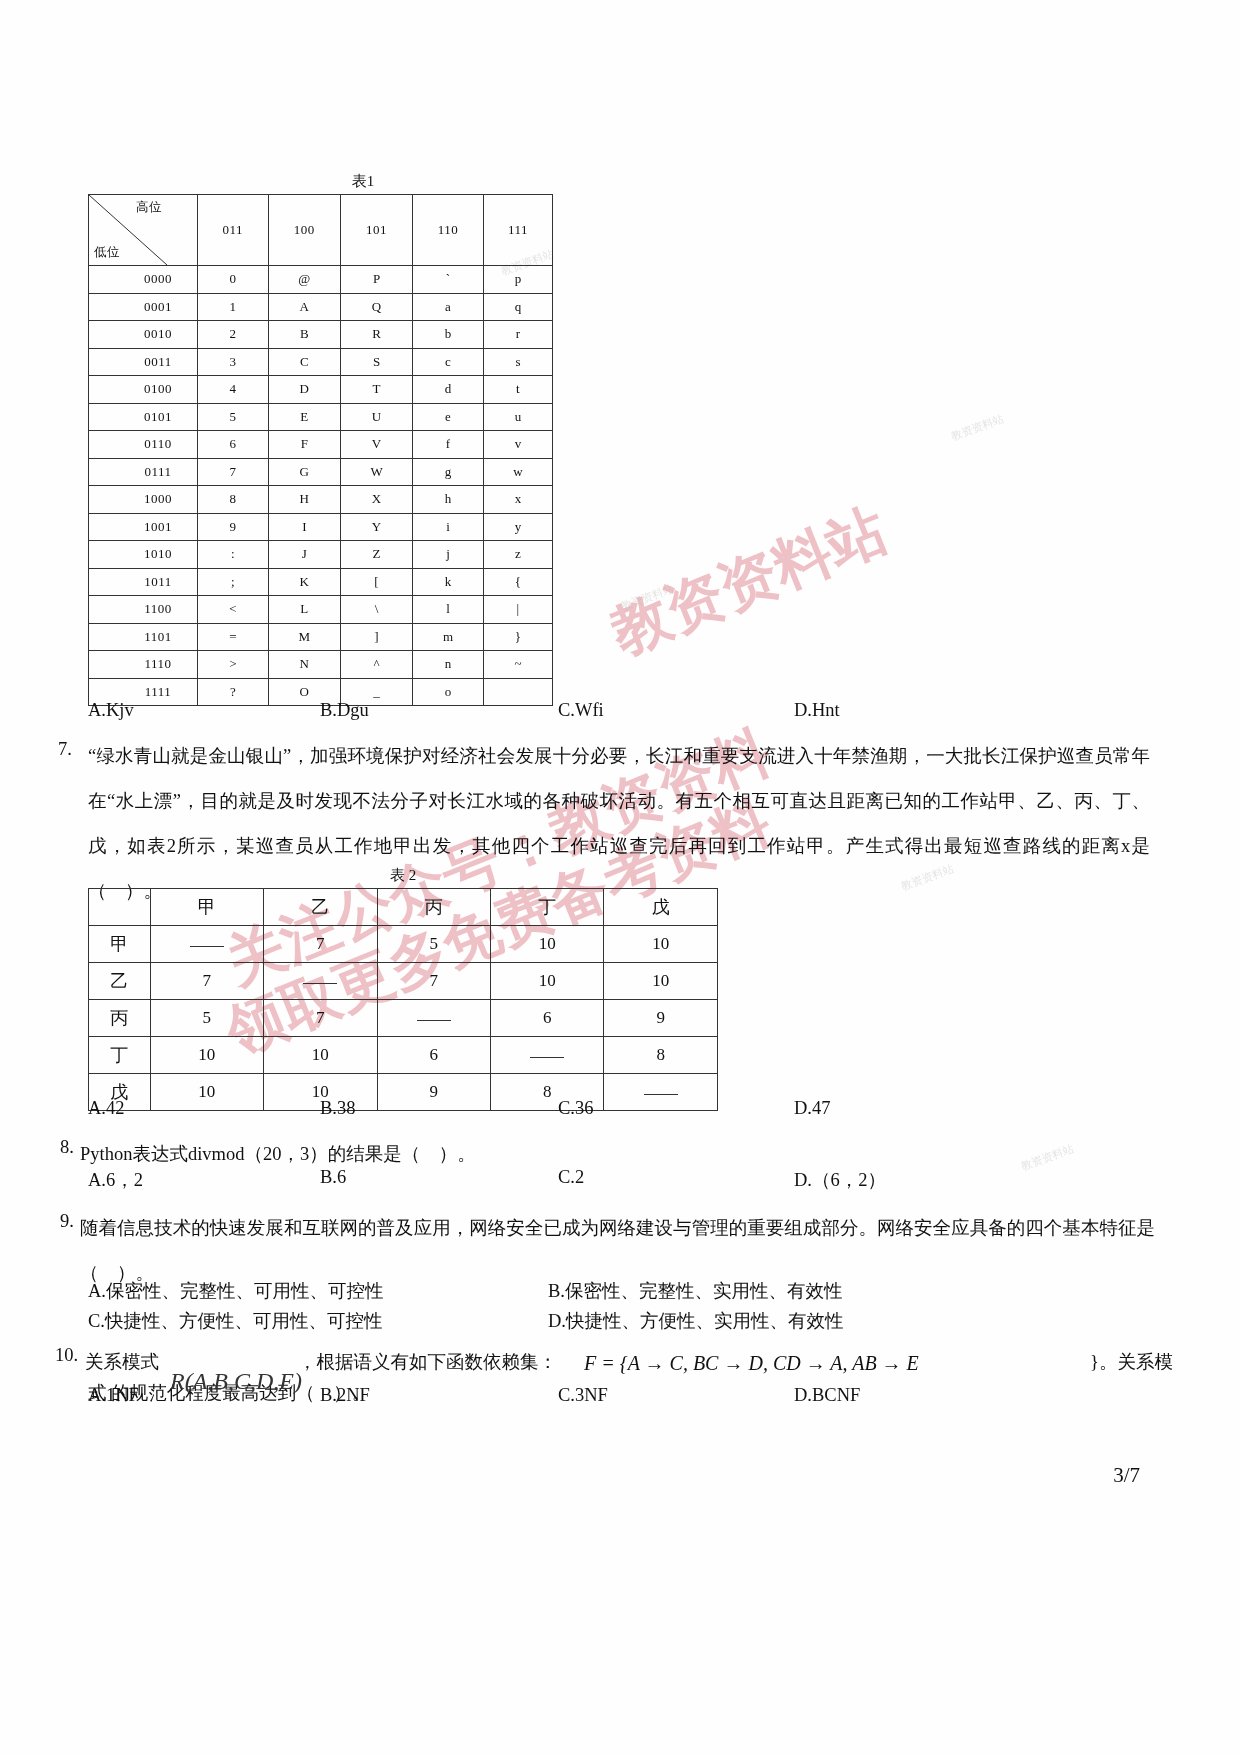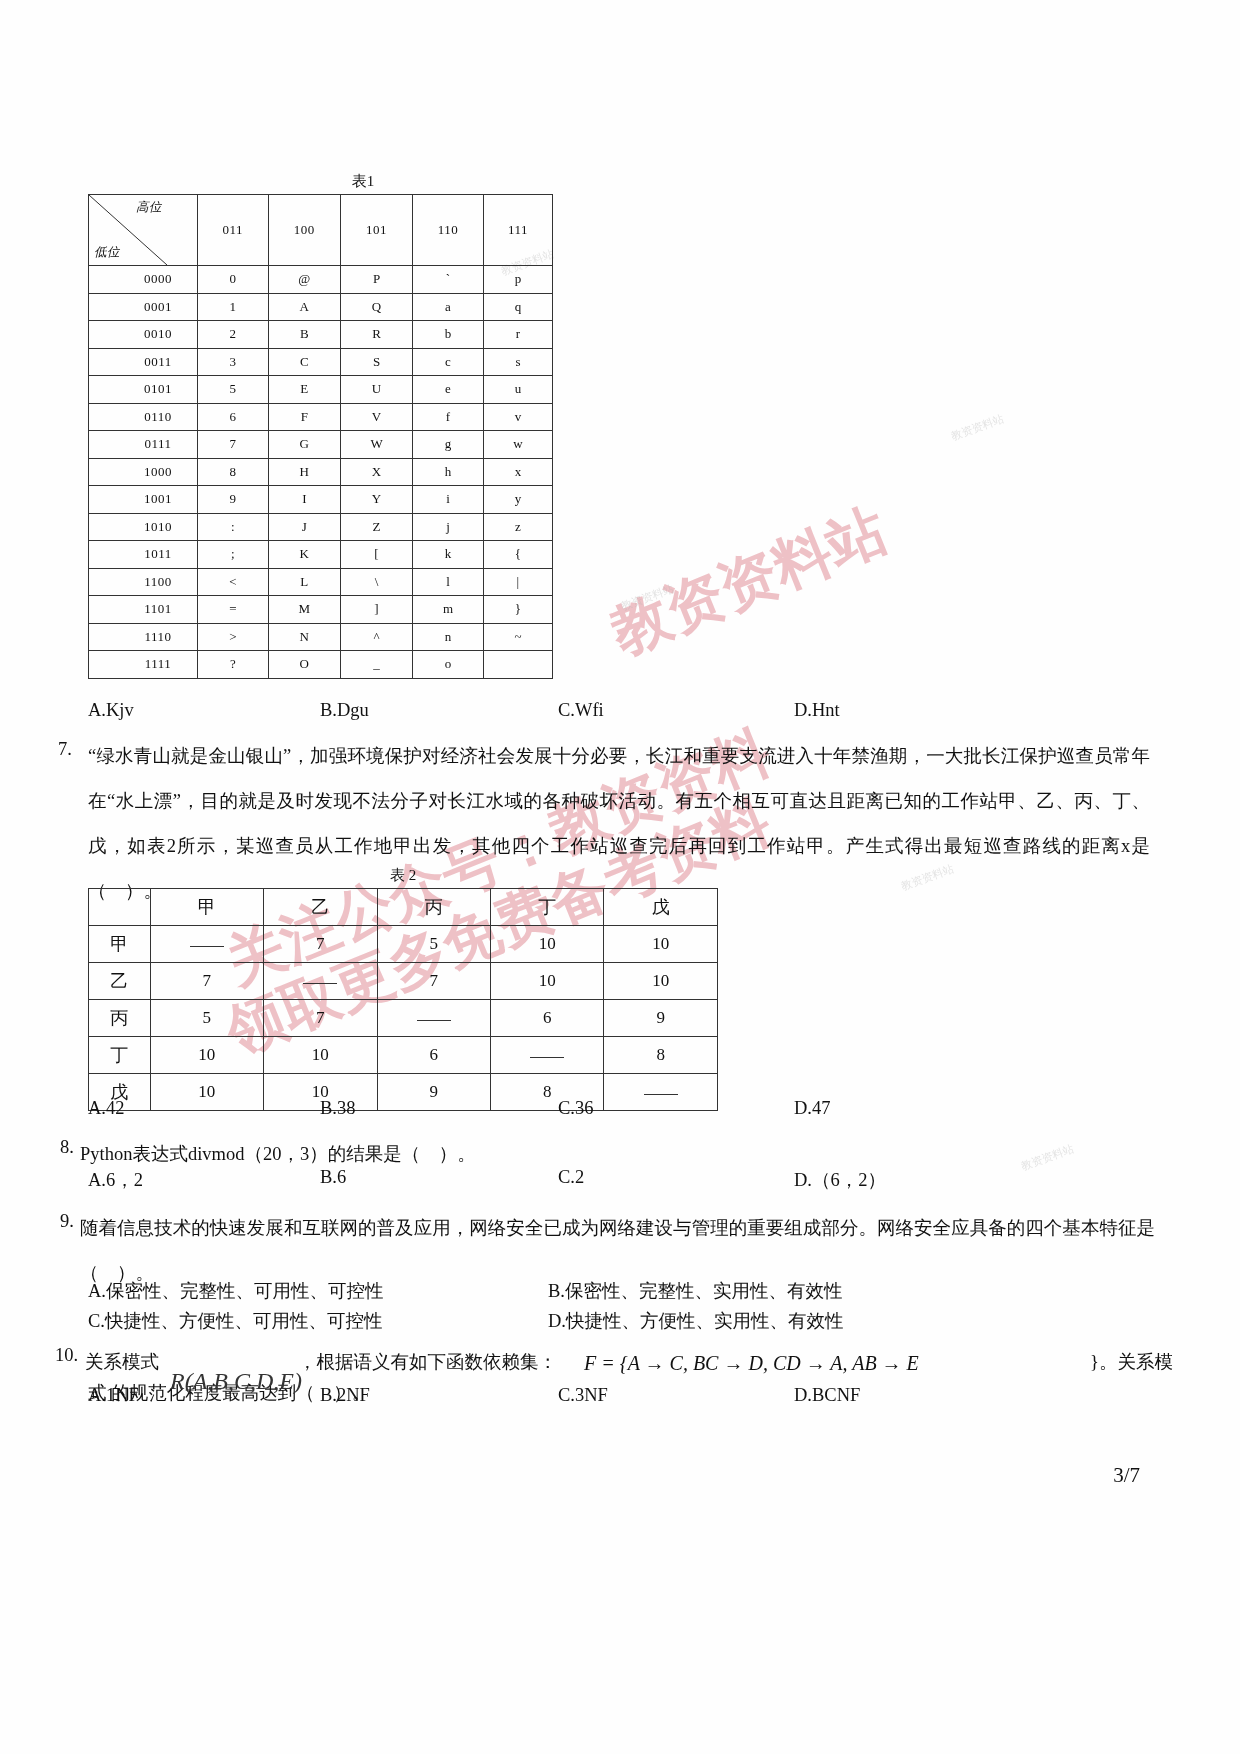--- a/index.html
+++ b/index.html
@@ -97,21 +97,20 @@
   #ascii-table td.colhdr {
     height: 70px;
     font-size: 13px;
     letter-spacing: 0.5px;
   }
   .corner-cell {
     position: relative;
     width: 78px;
     height: 70px;
     overflow: hidden;
-    font-style: italic;
   }
   .corner-cell .diag {
     position: absolute;
     left: 0; top: 0;
     width: 78px; height: 70px;
   }
   .corner-cell .hi {
     position: absolute;
     right: 5px;
     top: 4px;
@@ -255,20 +254,28 @@
           </tr>
           <tr>
             <td class="rowhdr">0011</td>
             <td>3</td>
             <td>C</td>
             <td>S</td>
             <td>c</td>
             <td>s</td>
           </tr>
           <tr>
+            <td class="rowhdr">0100</td>
+            <td>4</td>
+            <td>D</td>
+            <td>T</td>
+            <td>d</td>
+            <td>t</td>
+          </tr>
+          <tr>
             <td class="rowhdr">0101</td>
             <td>5</td>
             <td>E</td>
             <td>U</td>
             <td>e</td>
             <td>u</td>
           </tr>
           <tr>
             <td class="rowhdr">0110</td>
             <td>6</td>

